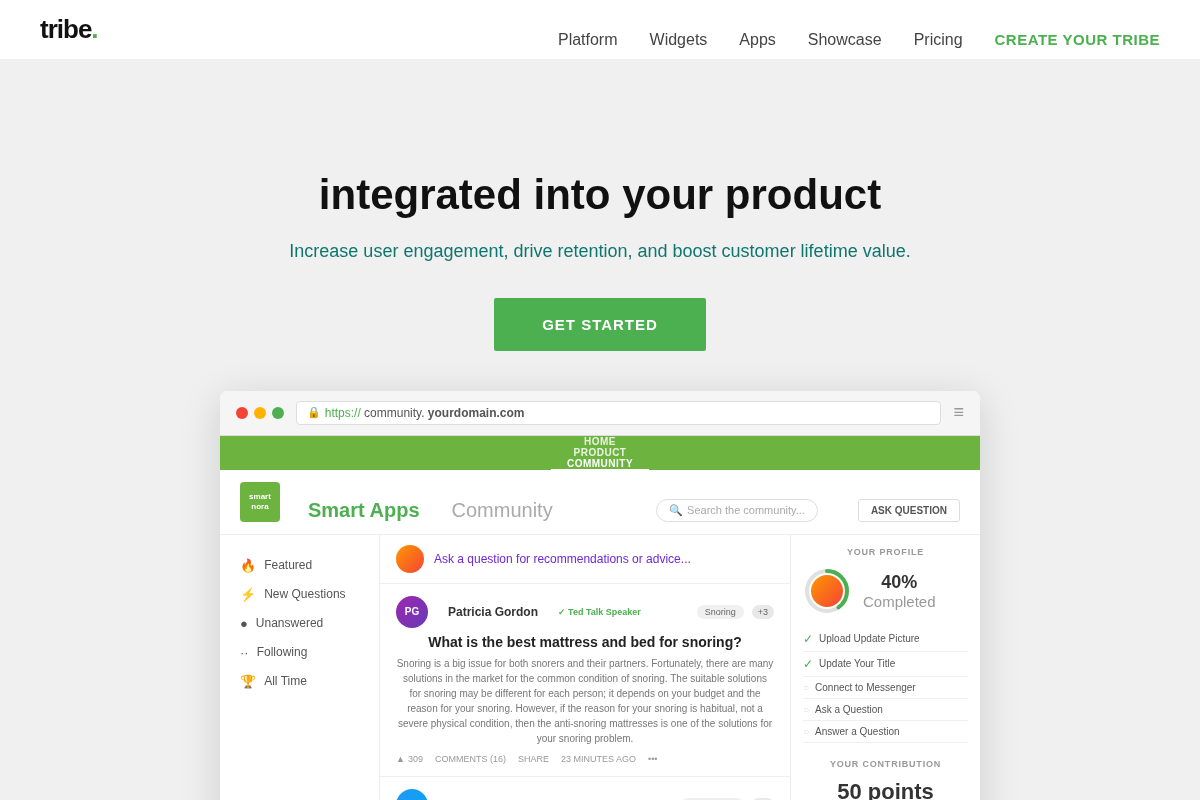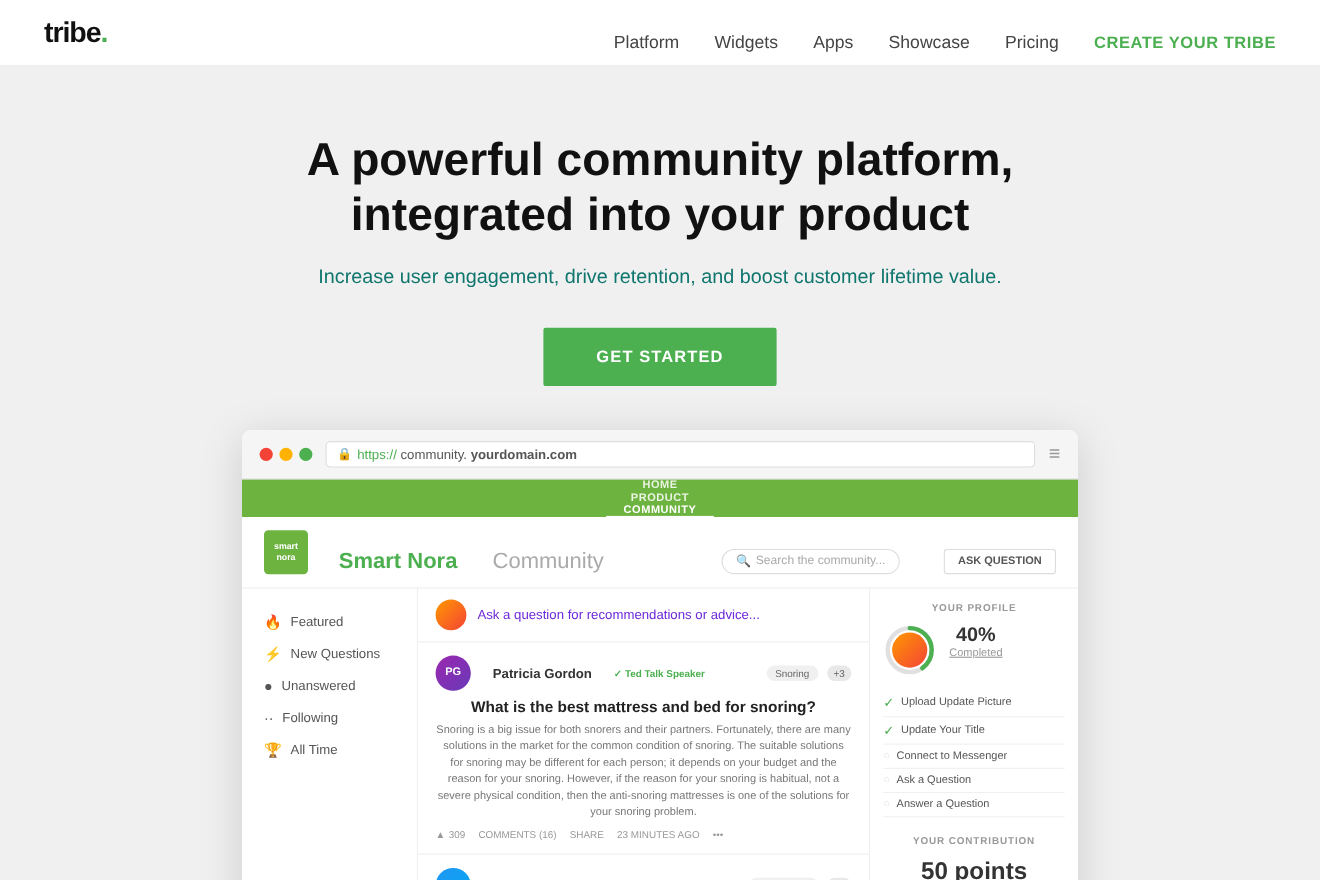--- a/index.html
+++ b/index.html
@@ -285,21 +285,21 @@
       width: 190px;
       padding: 12px;
       border-left: 1px solid #eee;
       flex-shrink: 0;
     }
     .panel-section { margin-bottom: 16px; }
     .panel-title { font-size: 9px; font-weight: 700; color: #999; letter-spacing: 0.8px; text-transform: uppercase; margin-bottom: 10px; }
 
     .profile-completion {
       display: flex;
-      align-items: flex-start;
+      align-items: center;
       gap: 12px;
       margin-bottom: 12px;
     }
     .progress-ring {
       position: relative;
       width: 48px; height: 48px;
     }
     .progress-ring svg { transform: rotate(-90deg); }
     .avatar-ring {
       position: absolute;
@@ -334,21 +334,21 @@
     <li><a href="#">Widgets</a></li>
     <li><a href="#">Apps</a></li>
     <li><a href="#">Showcase</a></li>
     <li><a href="#">Pricing</a></li>
     <li><a href="#" class="nav-cta">CREATE YOUR TRIBE</a></li>
   </ul>
 </nav>
 
 <section class="hero">
   <h1>
-    <span>A powerful community platform,</span><br>
+    <br>
     <span>integrated into your product</span>
   </h1>
   <p>Increase user engagement, drive retention, and boost customer lifetime value.</p>
   <button class="btn-cta">GET STARTED</button>
 
   
   <div class="browser-wrap">
     <div class="browser-chrome">
       <div class="browser-dots">
         <div class="dot dot-red"></div>
@@ -369,21 +369,21 @@
         <div class="community-nav-item">PRODUCT</div>
         <div class="community-nav-item active">COMMUNITY</div>
         <div class="community-nav-right">
           <div class="community-nav-item">SIGNUP</div>
           <div class="community-nav-item">LOGIN</div>
         </div>
       </div>
 
       <div class="community-header">
         <div class="brand-logo">smart<br>nora</div>
-        <span class="brand-name">Smart Nora</span>
+        <span class="brand-name">Smart Apps</span>
         <span class="brand-community">Community</span>
         <div class="search-box">
           <span>🔍</span>
           <span>Search the community...</span>
         </div>
         <button class="ask-btn">ASK QUESTION</button>
       </div>
 
       <div class="community-body">
 
@@ -458,21 +458,21 @@
             <div class="profile-completion">
               <div class="progress-ring">
                 <svg width="48" height="48" viewBox="0 0 48 48">
                   <circle cx="24" cy="24" r="20" fill="none" stroke="#e0e0e0" stroke-width="4"></circle>
                   <circle cx="24" cy="24" r="20" fill="none" stroke="#4caf50" stroke-width="4" stroke-dasharray="50.27 125.66" stroke-linecap="round"></circle>
                 </svg>
                 <div class="avatar-ring"></div>
               </div>
               <div>
                 <div style="font-size:18px; font-weight:700; color:#333;">40%</div>
-                <div style="font-size:10px; color:#999;text-decoration:underline;">Completed</div>
+                <div style="font-size:15px; color:#999;">Completed</div>
               </div>
             </div>
 
             <div class="profile-item">
               <span class="check-icon">✓</span>
               <span>Upload Update Picture</span>
             </div>
             <div class="profile-item">
               <span class="check-icon">✓</span>
               <span>Update Your Title</span>

